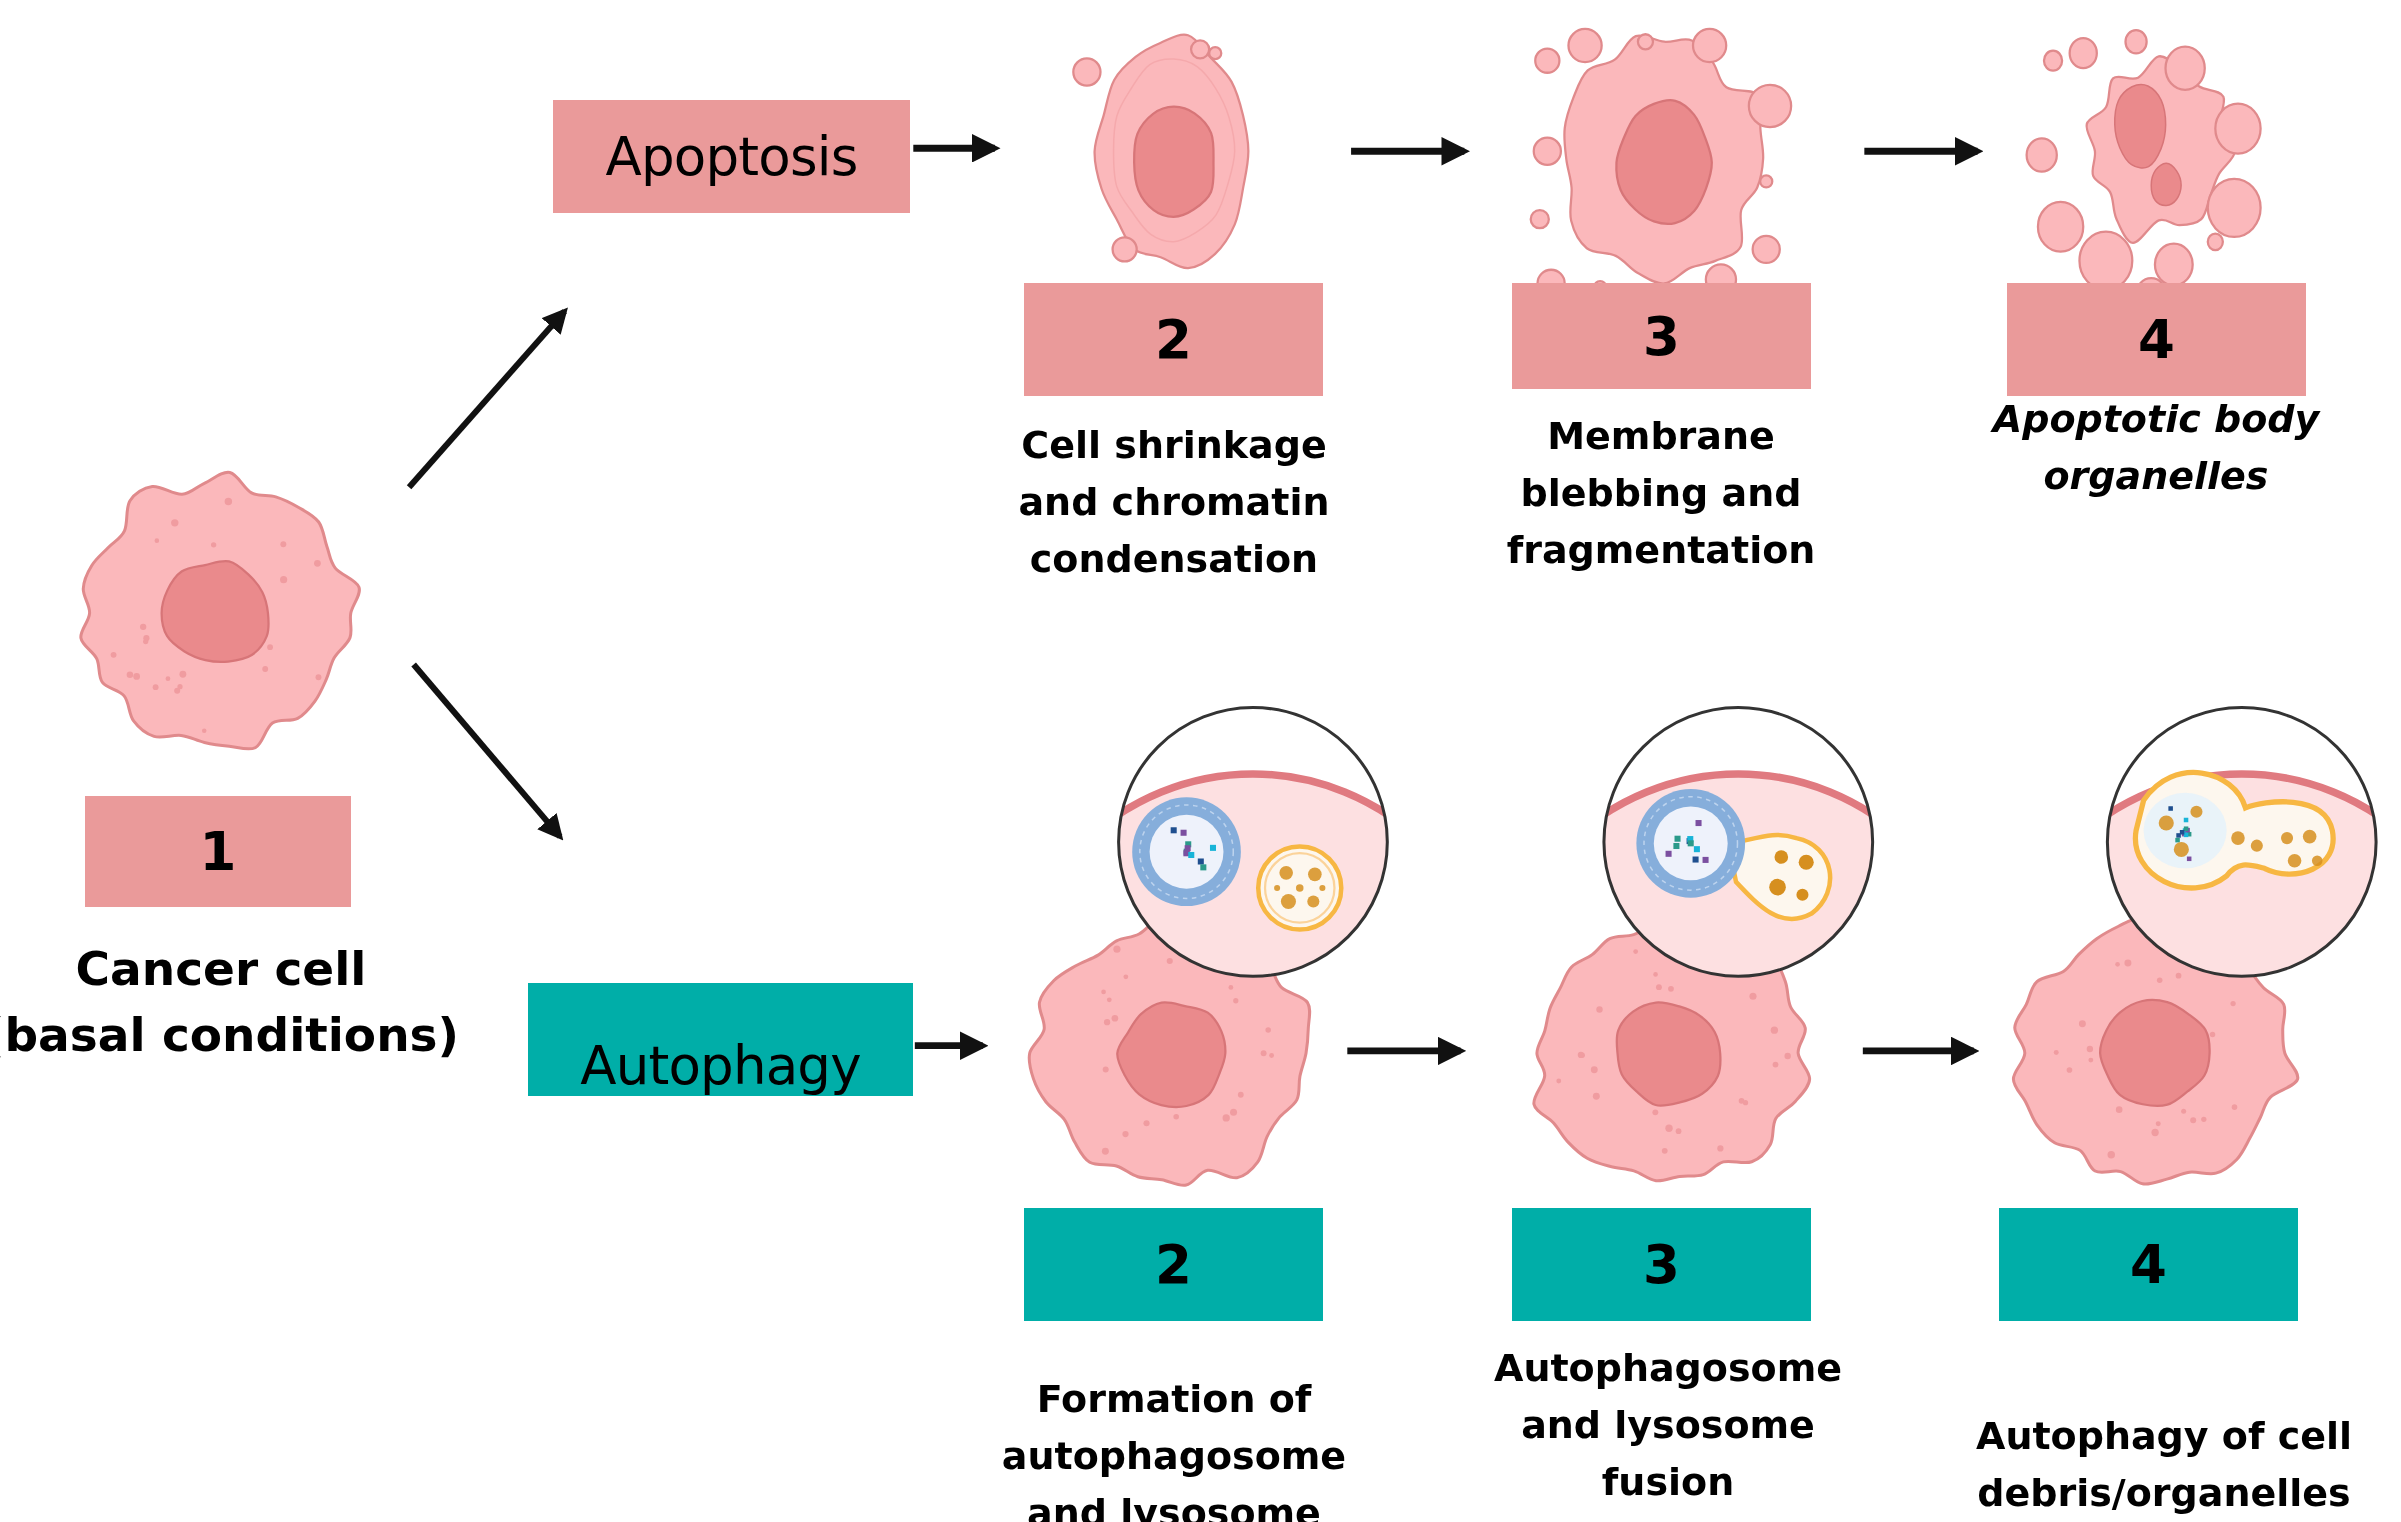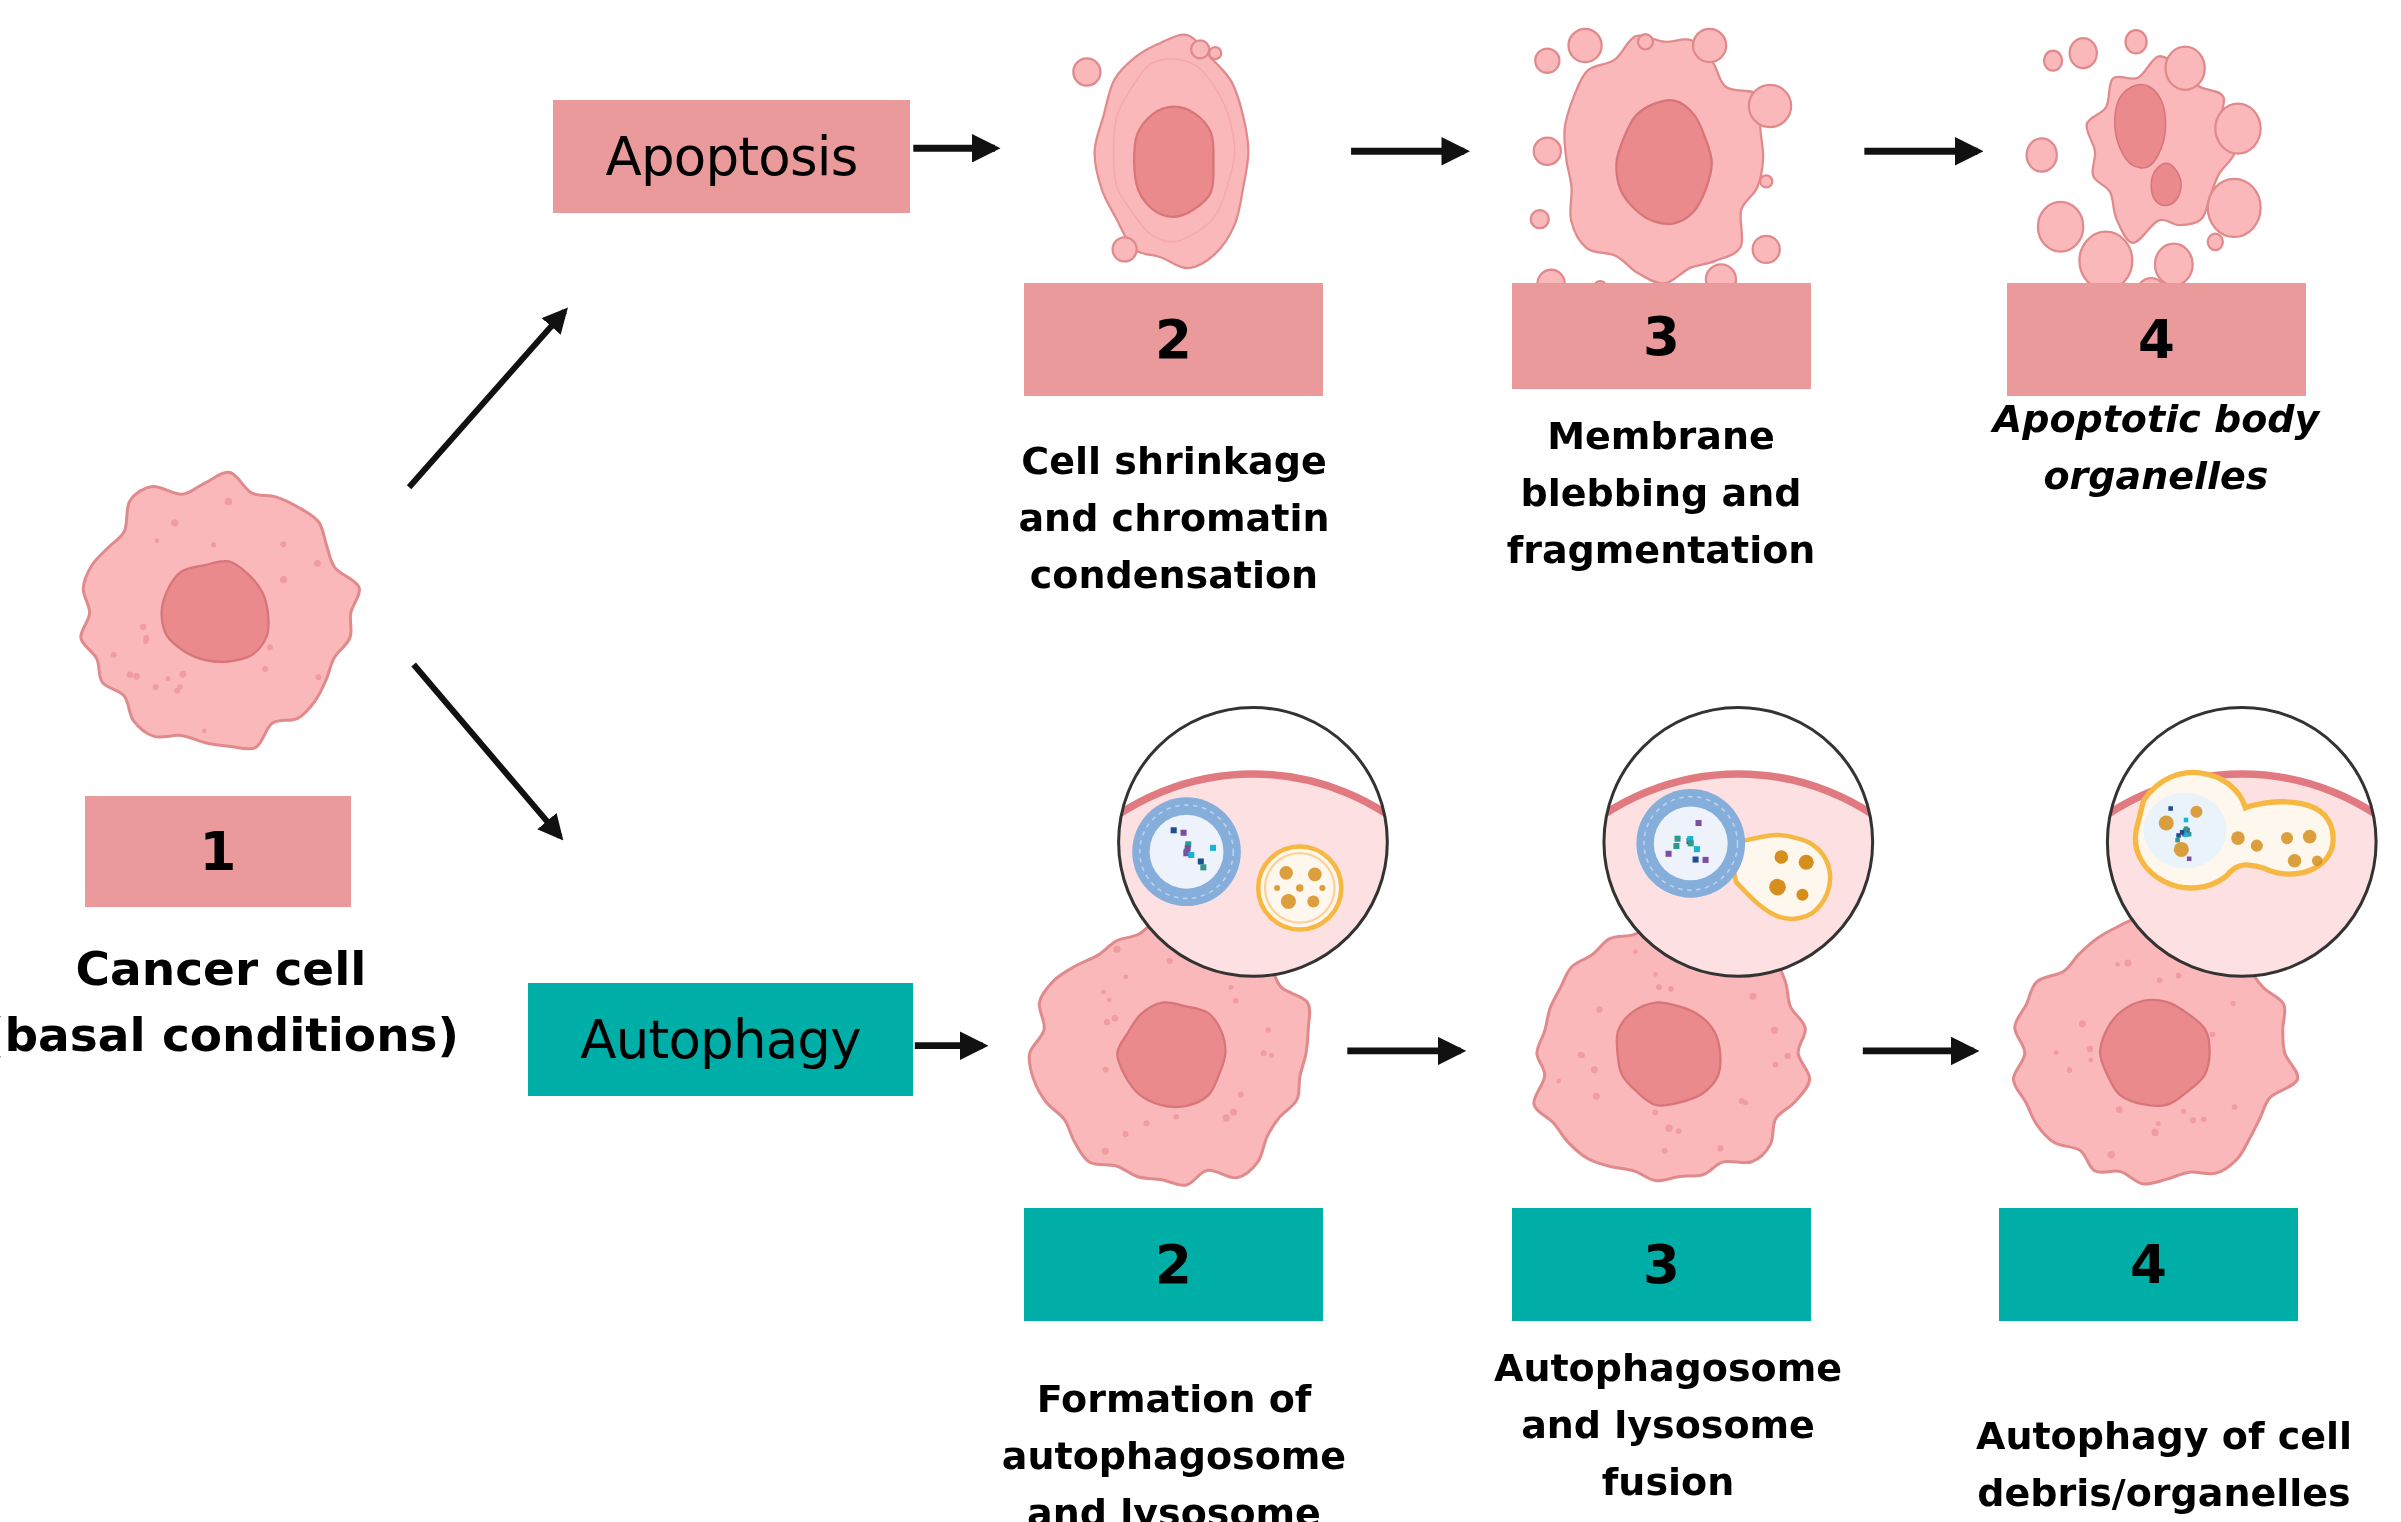--- a/index.html
+++ b/index.html
@@ -283,35 +283,35 @@
     <span>1</span>
   </div>
   <div class="caption cap-main" style="left:221px;top:936px;">
     <span>Cancer cell</span>
     <span>(basal conditions)</span>
   </div>
 
   <div class="box pink path-box" style="left:553px;top:100px;width:357px;height:113px;">
     <span>Apoptosis</span>
   </div>
-  <div class="box teal path-box" style="left:528px;top:983px;width:385px;height:113px;">
+  <div class="box teal path-box" style="left:528px;top:983px;width:385px;height:113px;align-items:flex-end;">
     <span>Autophagy</span>
   </div>
 
   <div class="box pink num-box" style="left:1024px;top:283px;width:299px;height:113px;">
     <span>2</span>
   </div>
   <div class="box pink num-box" style="left:1512px;top:283px;width:299px;height:106px;">
     <span>3</span>
   </div>
   <div class="box pink num-box" style="left:2007px;top:283px;width:299px;height:113px;">
     <span>4</span>
   </div>
 
-  <div class="caption" style="left:1174px;top:417px;margin-top:16px;">
+  <div class="caption" style="left:1174px;top:417px;">
     <span>Cell shrinkage</span>
     <span>and chromatin</span>
     <span>condensation</span>
   </div>
   <div class="caption" style="left:1661px;top:408px;">
     <span>Membrane</span>
     <span>blebbing and</span>
     <span>fragmentation</span>
   </div>
   <div class="caption" style="left:2156px;top:391px;font-style:italic;">

